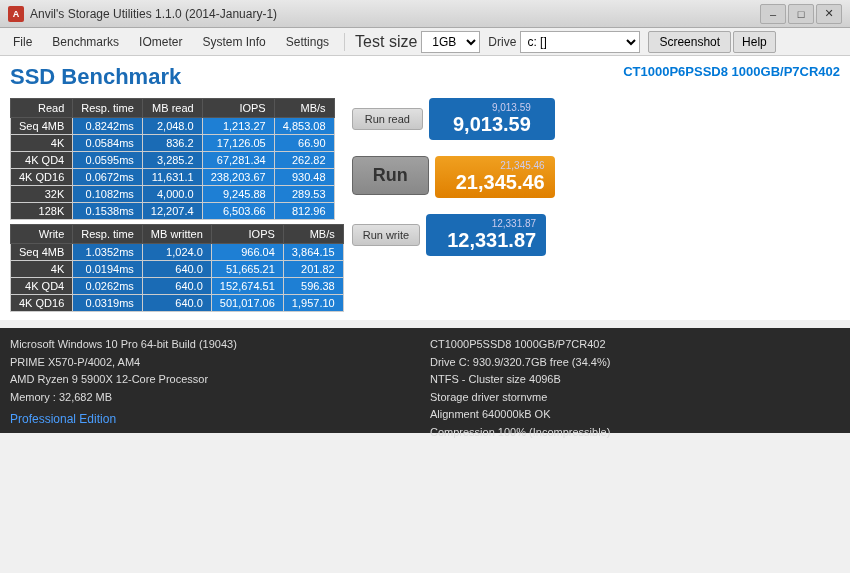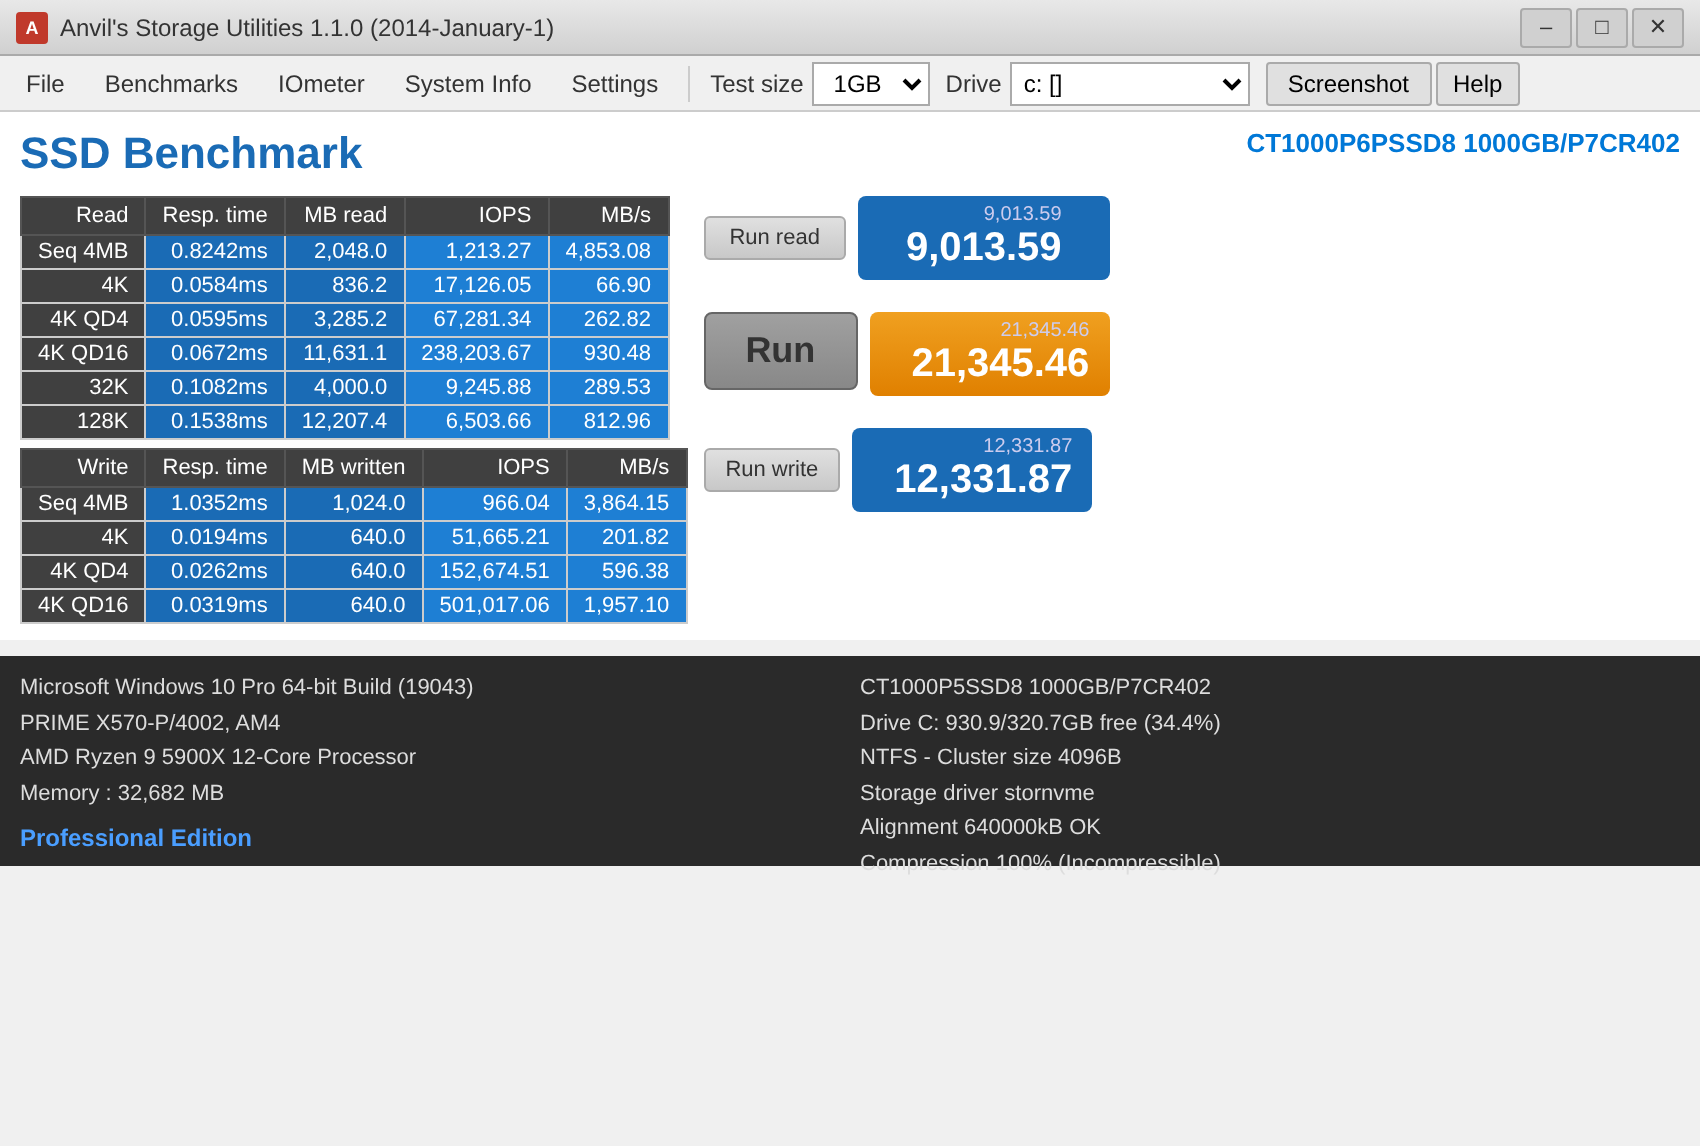--- a/index.html
+++ b/index.html
@@ -76,21 +76,21 @@
       border: 1px solid transparent;
       border-radius: 2px;
     }
     .menu-separator { width: 1px; height: 18px; background: #ccc; margin: 0 4px; }
     .test-size-group {
       display: flex;
       align-items: center;
       gap: 4px;
       margin-left: 4px;
     }
-    .test-size-label { font-size: 12px; color: #333; }
+    .test-size-label { font-size: 16px; color: #333; }
     .test-size-select {
       height: 22px;
       font-size: 12px;
       border: 1px solid #aaa;
       background: white;
       padding: 0 6px;
     }
     .drive-group {
       display: flex;
       align-items: center;
@@ -265,21 +265,21 @@
     }
     .sys-info {
       flex: 1;
       color: #ddd;
       font-size: 11px;
       line-height: 1.6;
     }
     .sys-info .pro-edition {
       color: #4a9eff;
       font-size: 12px;
-      font-weight: bold;
+      font-weight: normal;
       margin-top: 4px;
     }
     .notes-section {
       width: 140px;
       color: #ddd;
       font-size: 11px;
       line-height: 1.8;
     }
     .drive-info {
       flex: 1;

